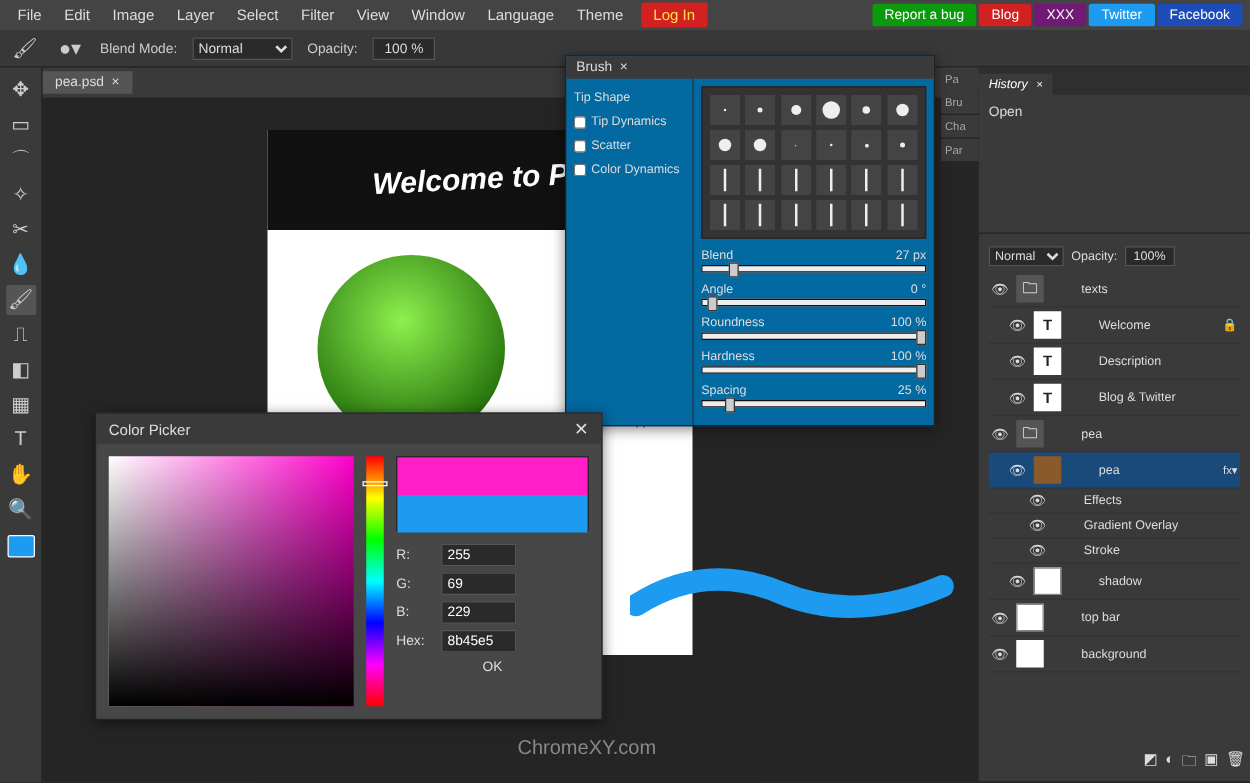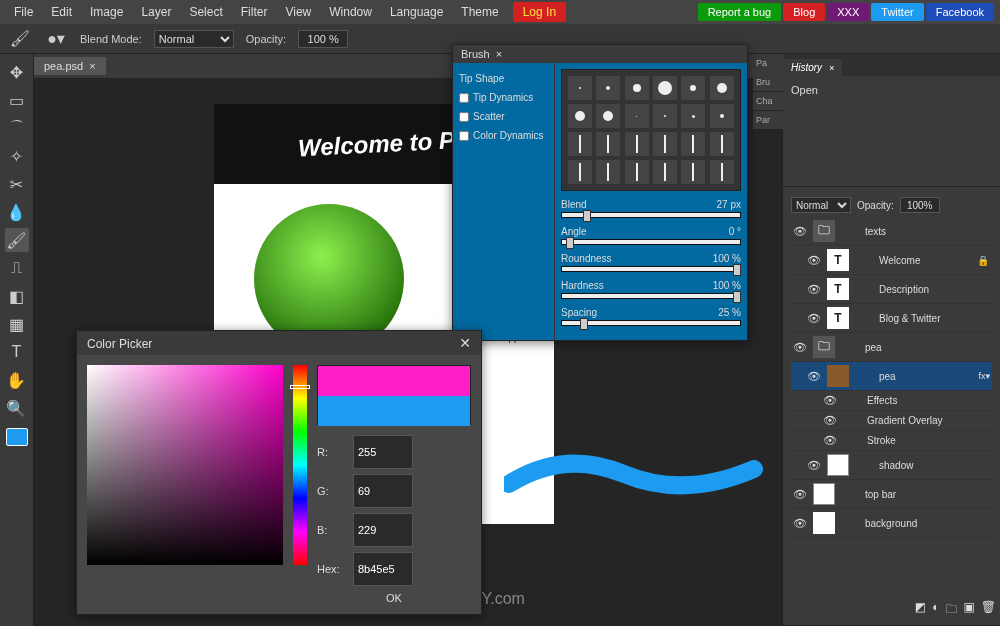--- a/index.html
+++ b/index.html
@@ -105,21 +105,21 @@
 .pk-body { display: flex; padding: 10px; gap: 10px; }
 .sv-box { width: 196px; height: 200px; background: linear-gradient(to top, #000, transparent), linear-gradient(to right, #fff, #ff00cc); position: relative; }
 .hue-strip { width: 14px; height: 200px; background: linear-gradient(to bottom, #f00, #ff0, #0f0, #0ff, #00f, #f0f, #f00); position: relative; }
 .hue-strip .hk { position: absolute; left: -3px; width: 20px; height: 4px; border: 1px solid #fff; top: 20px; }
 .pk-right { flex: 1; }
 .swatch-pair { height: 60px; margin-bottom: 10px; border: 1px solid #222; }
 .swatch-pair .sw1 { height: 30px; background: #ff1ec8; }
 .swatch-pair .sw2 { height: 30px; background: #1d9bf0; }
 .pk-fields .fld { display: flex; align-items: center; gap: 6px; margin-bottom: 5px; font-size: 11px; }
 .pk-fields .fld label { width: 30px; }
-.pk-fields .fld input { background: #2a2a2a; color: #fff; border: 1px solid #555; width: 60px; height: 34px; padding: 0 4px; font-size: 11px; }
+.pk-fields .fld input { background: #2a2a2a; color: #fff; border: 1px solid #555; width: 60px; height: 18px; padding: 0 4px; font-size: 11px; }
 .pk-ok { text-align: center; margin-top: 6px; font-size: 11px; cursor: pointer; }
 </style>
 </head>
 <body>
 
 <div class="menubar">
   <span class="menu-item">File</span>
   <span class="menu-item">Edit</span>
   <span class="menu-item">Image</span>
   <span class="menu-item">Layer</span>

